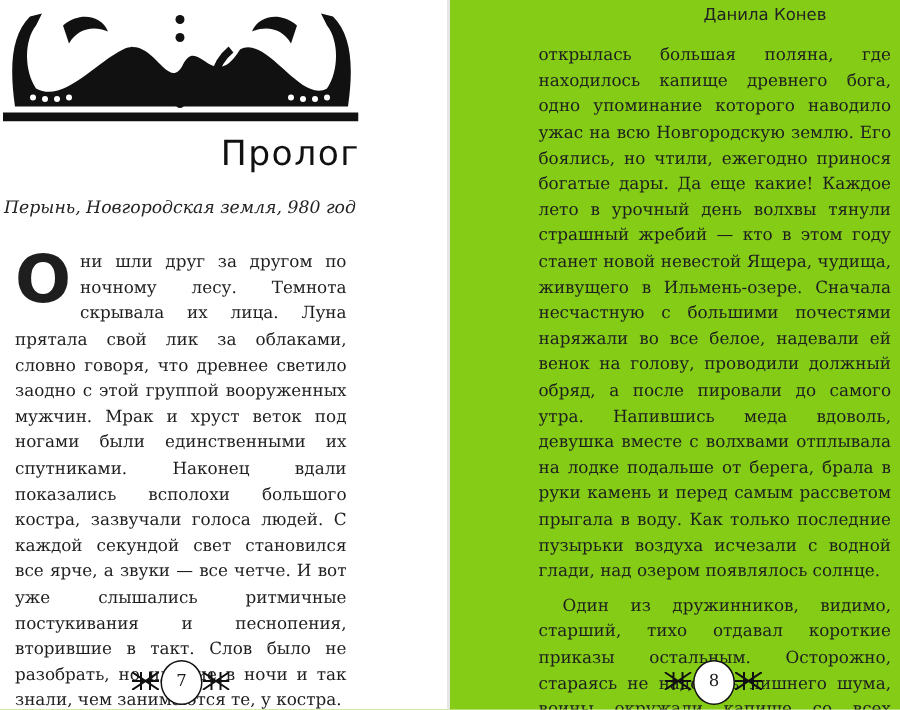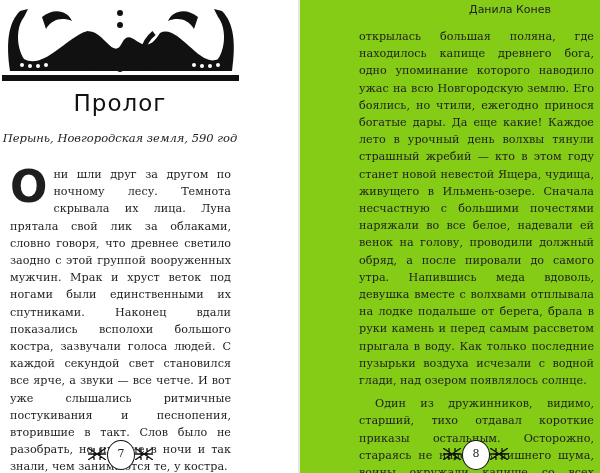--- a/index.html
+++ b/index.html
@@ -2,21 +2,21 @@
 <html><head>
 <meta charset="utf-8">
 <style>
   html, body { margin:0; padding:0; }
   body { width:600px; height:473px; background:#fff; position:relative; overflow:hidden; font-family:"DejaVu Serif", serif; color:#1a1a1a; }
   .page { position:absolute; top:0; height:473px; }
   .page.left { left:0; width:299px; background:#fff; }
   .page.right { left:300px; width:304px; background:#84cc16; }
   .gutter { position:absolute; left:298px; top:0; width:2px; height:473px; background:#e6e6e6; }
   .headpiece { position:absolute; left:2px; top:3px; width:237px; height:78px; }
-  .chapter-title { position:absolute; left:0; width:240px; top:90px; text-align:center; font-family:"DejaVu Sans", sans-serif; font-size:23px; letter-spacing:1px; color:#111; }
+  .chapter-title { position:absolute; left:0; width:240px; top:90px; text-align:right; font-family:"DejaVu Sans", sans-serif; font-size:23px; letter-spacing:1px; color:#111; }
   .epigraph { position:absolute; left:0; width:240px; top:131px; text-align:center; font-style:italic; font-size:11.5px; color:#222; }
   .body-text { position:absolute; font-size:11.2px; line-height:17.2px; text-align:justify; color:#1e1e1e; }
   .left .body-text { left:4px; width:233px; top:160px; }
   .right .body-text { left:53px; width:247px; top:22px; }
   .body-text p { margin:6px; text-indent:16px; }
   .body-text p.first { text-indent:0; }
   .dropcap { float:left; font-size:44px; line-height:38px; margin:2px 6px 0 0; font-family:"DejaVu Sans", sans-serif; font-weight:bold; }
   .running-head { position:absolute; top:3px; left:120px; width:180px; text-align:center; font-family:"DejaVu Sans", sans-serif; font-size:11px; color:#222; }
   .folio { position:absolute; width:70px; height:36px; }
   .left .folio { left:85px; top:436px; }
@@ -44,21 +44,21 @@
         <circle cx="44" cy="62" r="2"></circle>
         <circle cx="192" cy="62" r="2"></circle>
         <circle cx="200" cy="63" r="2"></circle>
         <circle cx="208" cy="63" r="2"></circle>
         <circle cx="216" cy="62" r="2"></circle>
       </g>
     <path d="M84 30 C96 40 100 58 88 64 M152 30 C140 40 136 58 148 64" stroke="#111" stroke-width="5" fill="none"></path>
   </svg>
 
   <div class="chapter-title">Пролог</div>
-  <div class="epigraph">Перынь, Новгородская земля, 590 год</div>
+  <div class="epigraph">Перынь, Новгородская земля, 980 год</div>
 
   <div class="body-text">
     <p class="first"><span class="dropcap">О</span><span>ни шли друг за другом по ночному лесу. Темнота скрывала их лица. Луна пряталa свой лик за облаками, словно говоря, что древнее светило заодно с этой группой вооруженных мужчин. Мрак и хруст веток под ногами были единственными их спутниками. Наконец вдали показались всполохи большого костра, зазвучали голоса людей. С каждой секундой свет становился все ярче, а звуки — все четче. И вот уже слышались ритмичные постукивания и песнопения, вторившие в такт. Слов было не разобрать, но идущие в ночи и так знали, чем занимаются те, у костра.</span></p>
     <p>Подойдя вплотную к кромке неосвещенного леса, они остановились. Луна все же выглянула из-за облаков, осветив холодным мерцанием непрошеных гостей. То были воины — дружинники, хорошо вооруженные и закаленные в боях. И все же они подкрались словно воры, чьи дела постыдны, а мысли черны. Перед их взорами</p>
   </div>
 
   <div class="folio">
     <svg class="knot l" viewBox="0 0 18 12">
         <path d="M0 0 L18 12 M0 12 L18 0 M0 6 H18 M6 0 V12 M12 0 V12" stroke="#111" stroke-width="1.3"></path>
       </svg>

